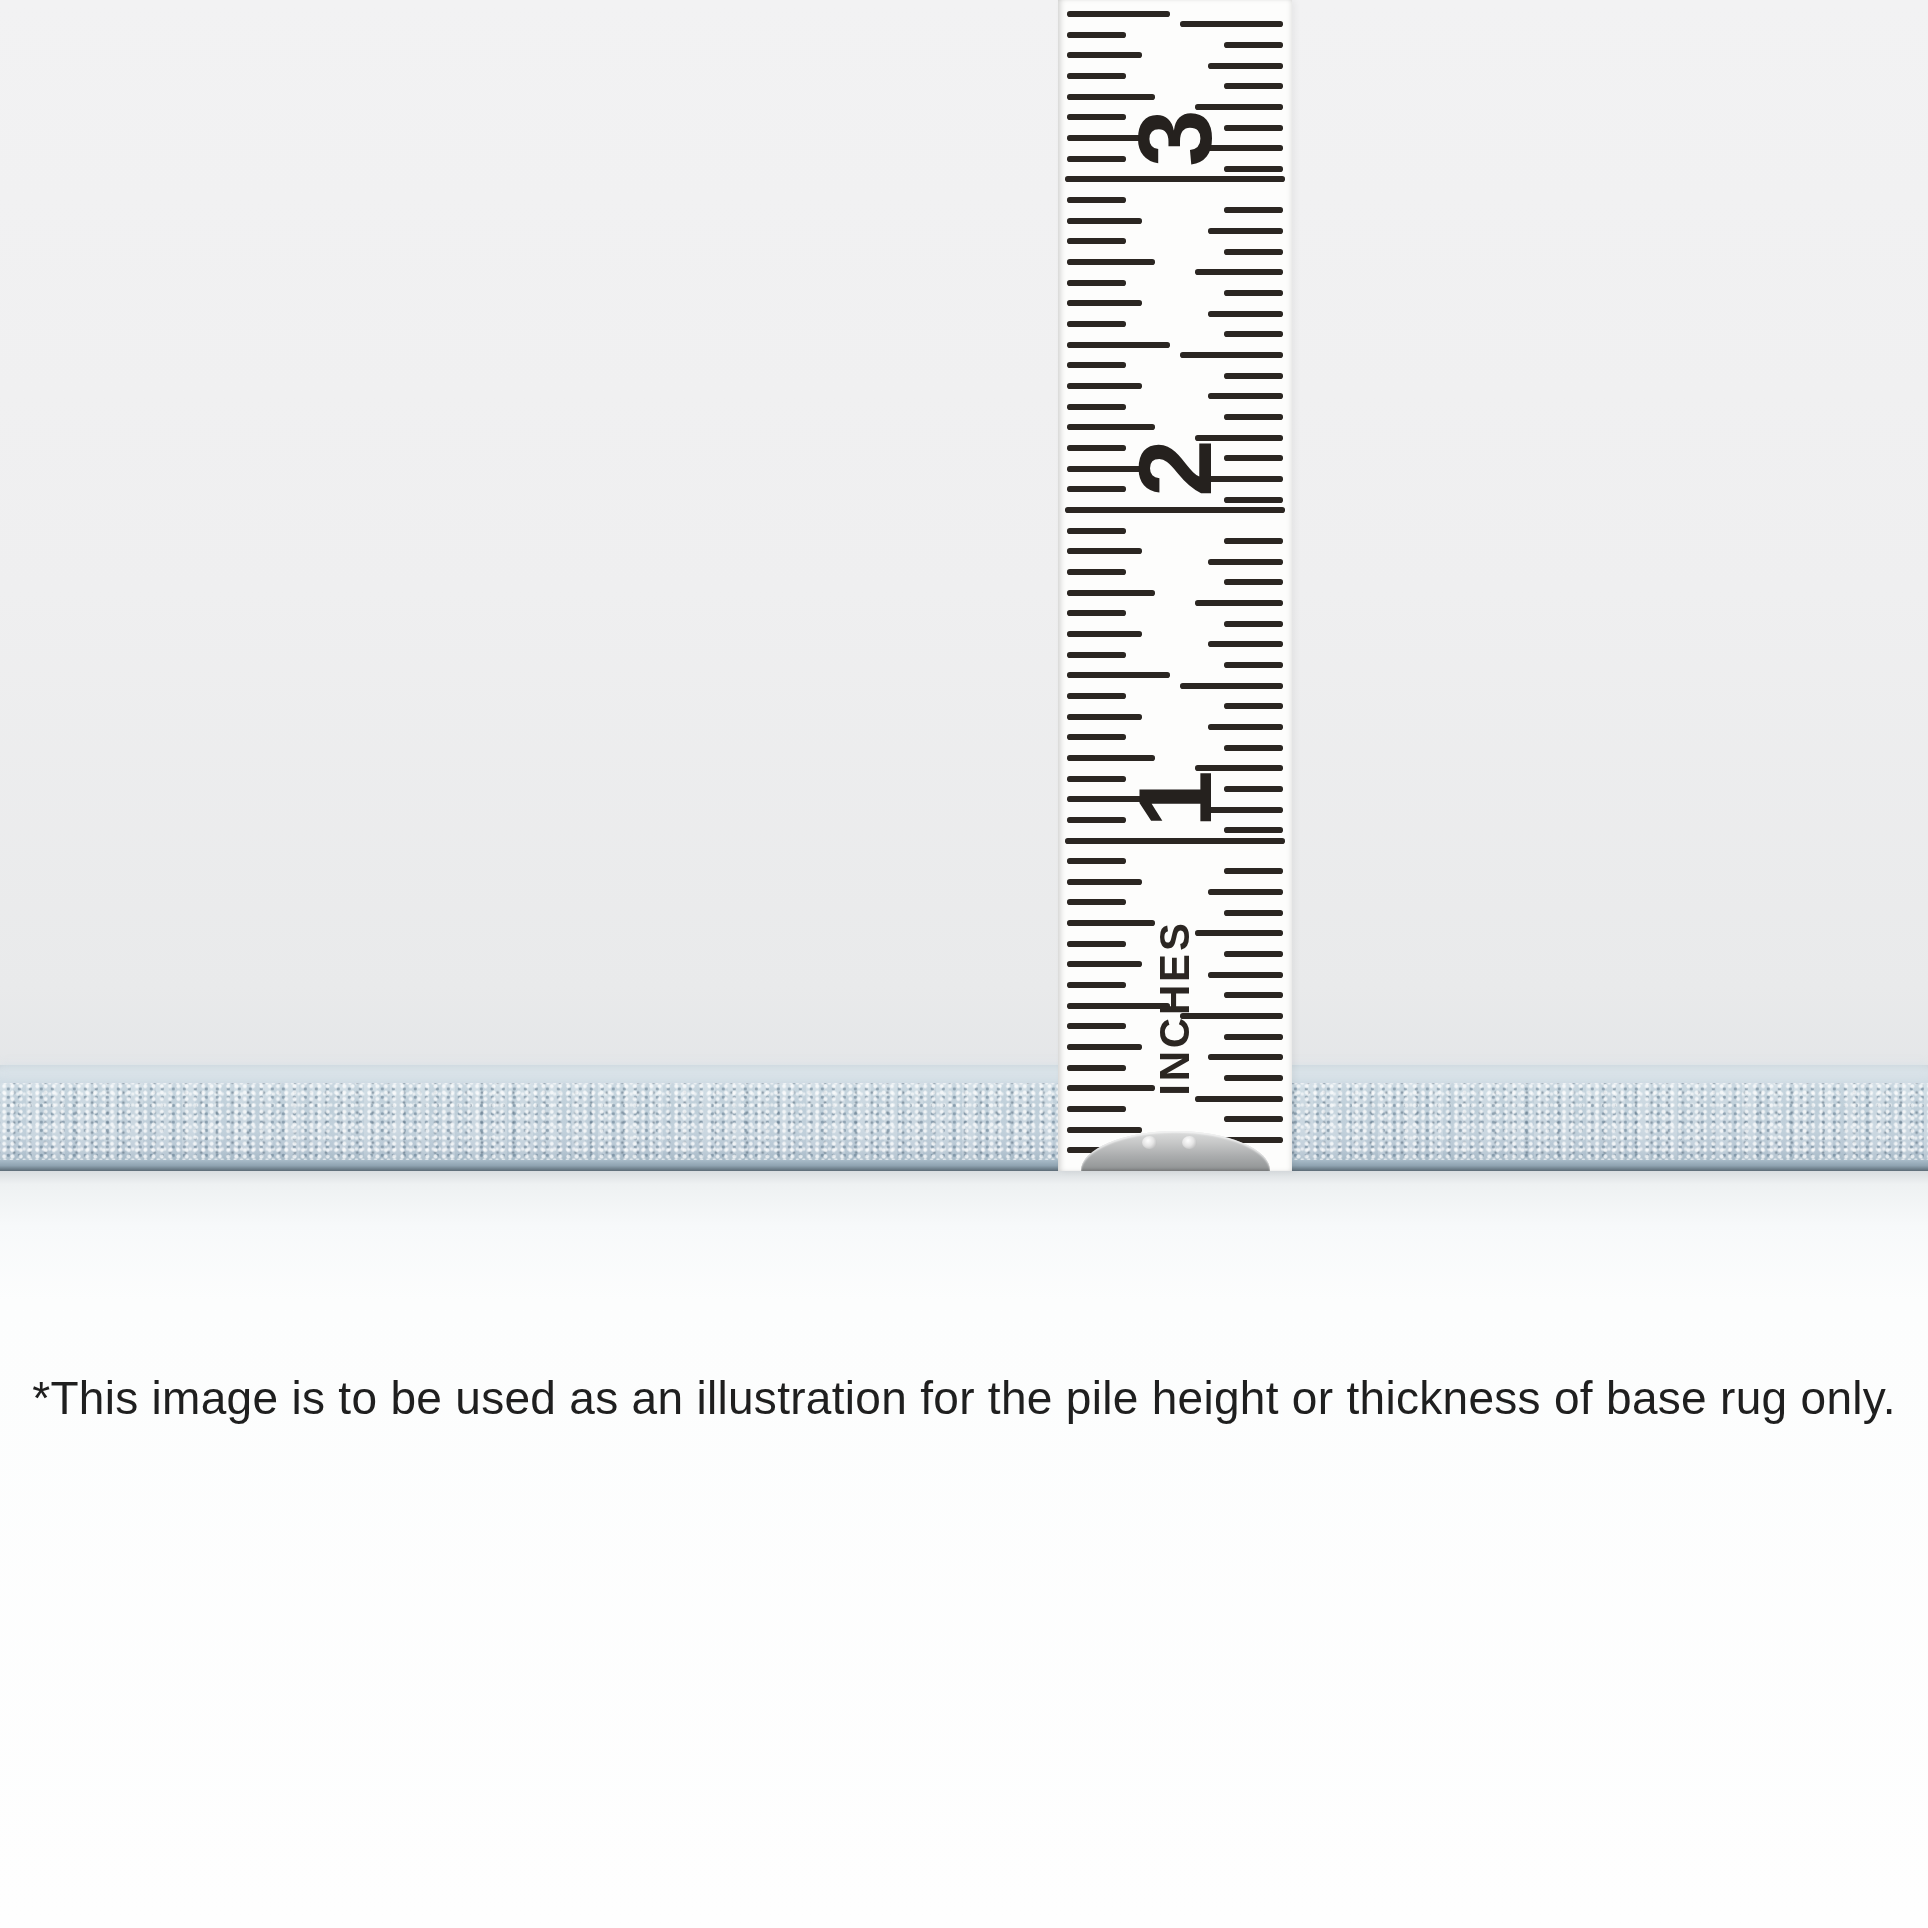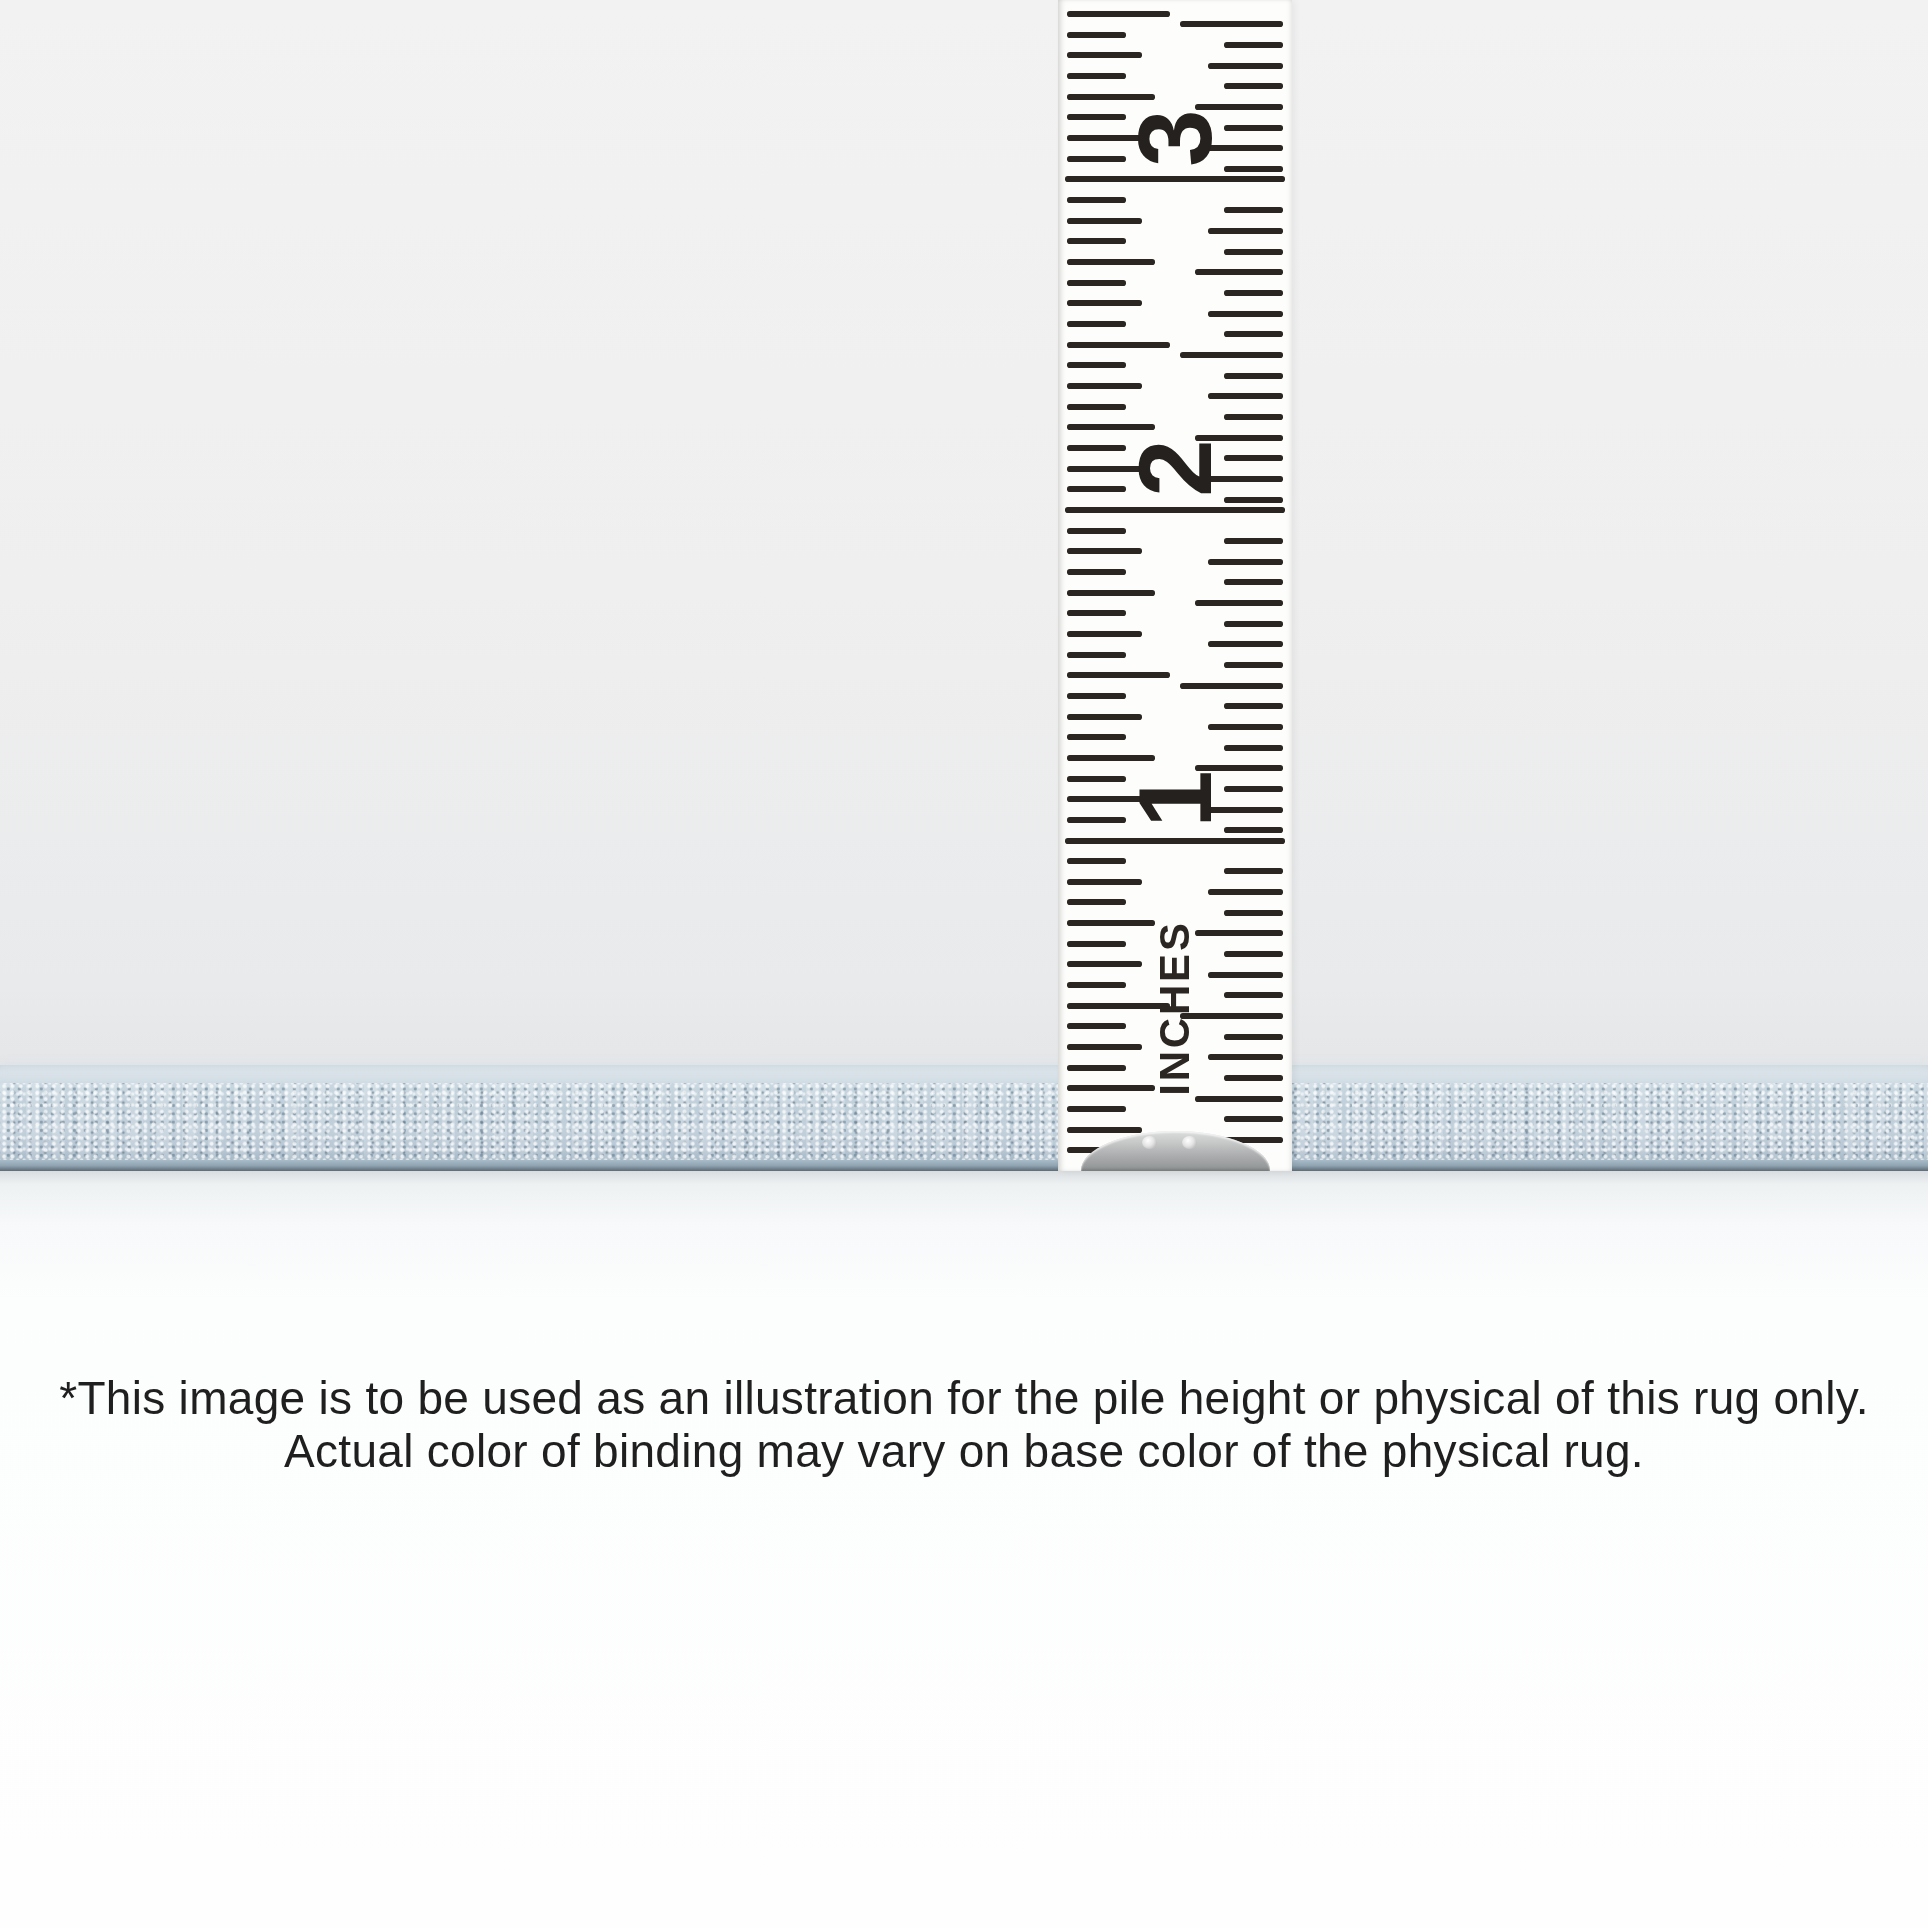--- a/index.html
+++ b/index.html
@@ -218,18 +218,17 @@
       <div class="inch-number" style="top: 468px;">2</div>
       <div class="inch-number" style="top: 138px;">3</div>
     <div class="inches-label">INCHES</div>
     <div class="metal-tip">
       <span class="rivet r1"></span>
       <span class="rivet r2"></span>
     </div>
   </div>
 
   <div class="caption">
-    <div>*This image is to be used as an illustration for the pile height or physical of this rug only.</div>
-    <div>Actual color of binding may vary on base color of the physical rug.</div>
+    <div>*This image is to be used as an illustration for the pile height or thickness of base rug only.</div>
   </div>
 
 </div>
 
 
 </body></html>

